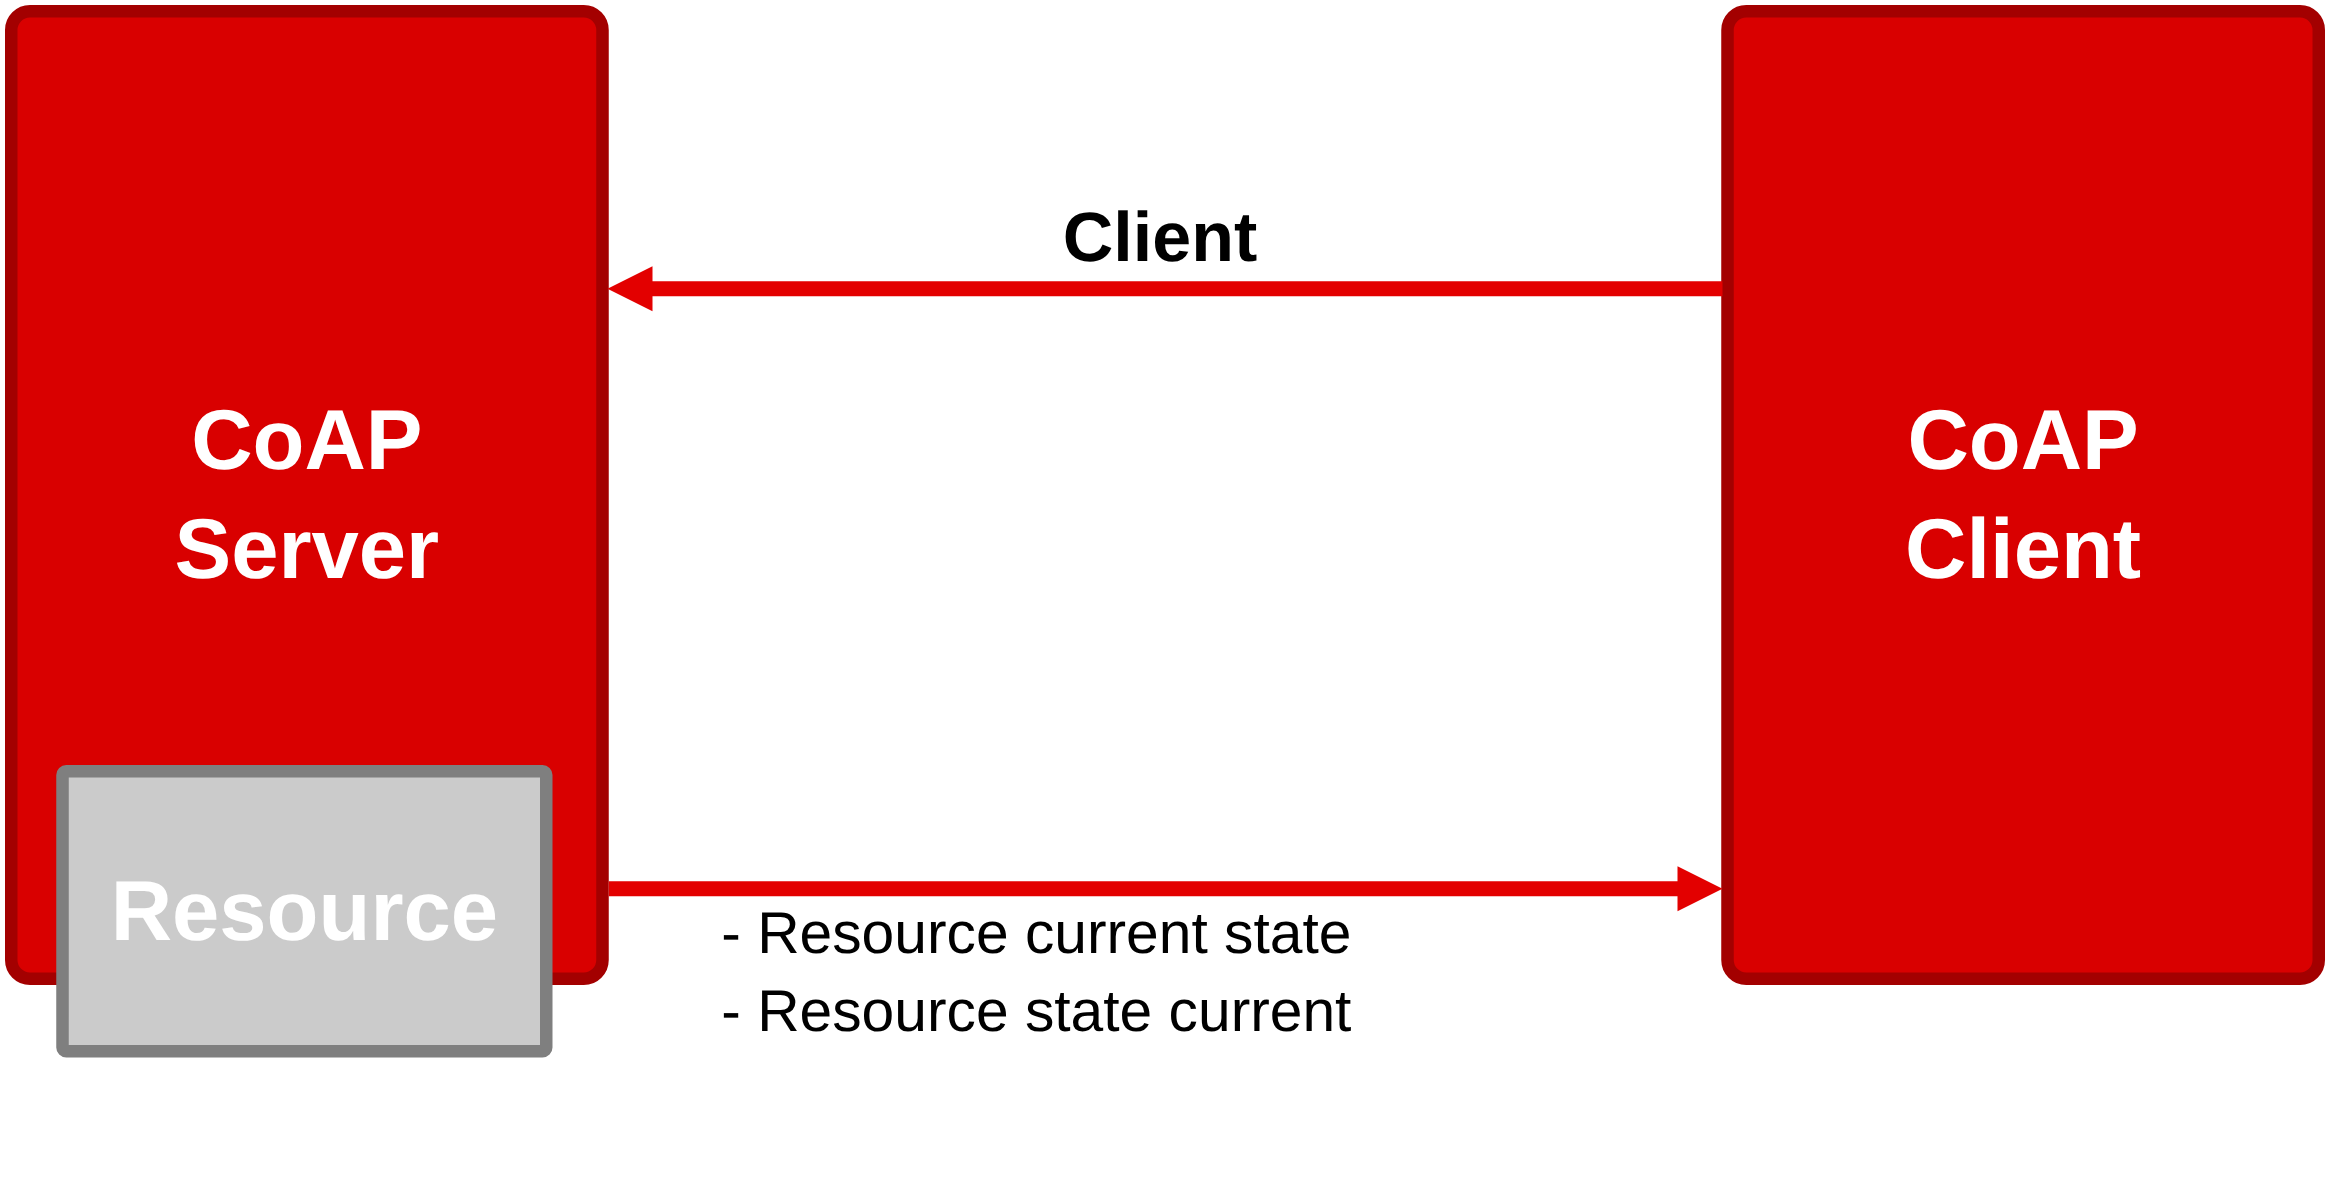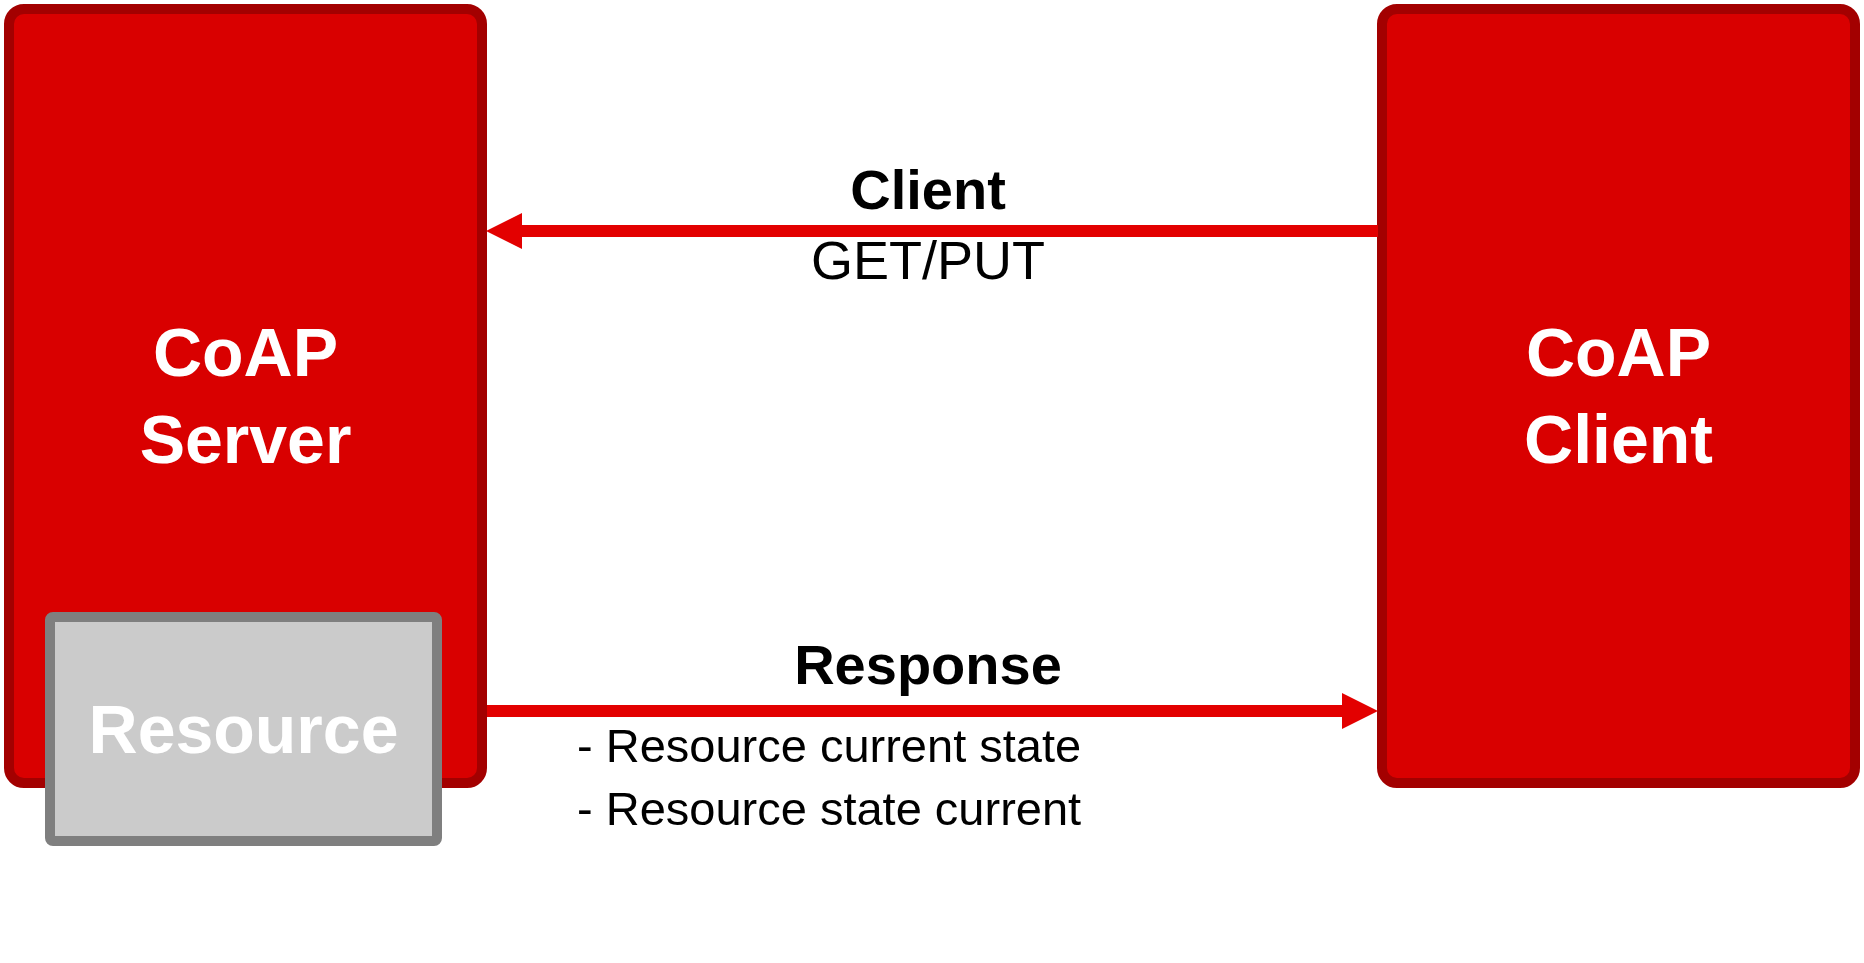--- a/index.html
+++ b/index.html
@@ -73,23 +73,21 @@
   </div>
 
   <div class="node client">
     <div class="node-label">CoAP
 Client</div>
   </div>
 
   <div class="arrow-line request-line"></div>
   <div class="arrow-head head-left"></div>
   <div class="msg-title request-title">Client</div>
-  <div class="msg-subtitle">GET/PUT</div>
 
   <div class="arrow-line response-line"></div>
   <div class="arrow-head head-right"></div>
-  <div class="msg-title response-title">Response</div>
   <div class="response-items">
     <div>- Resource current state</div>
     <div>- Resource state current</div>
   </div>
 
 </div>
 
 </body></html>

